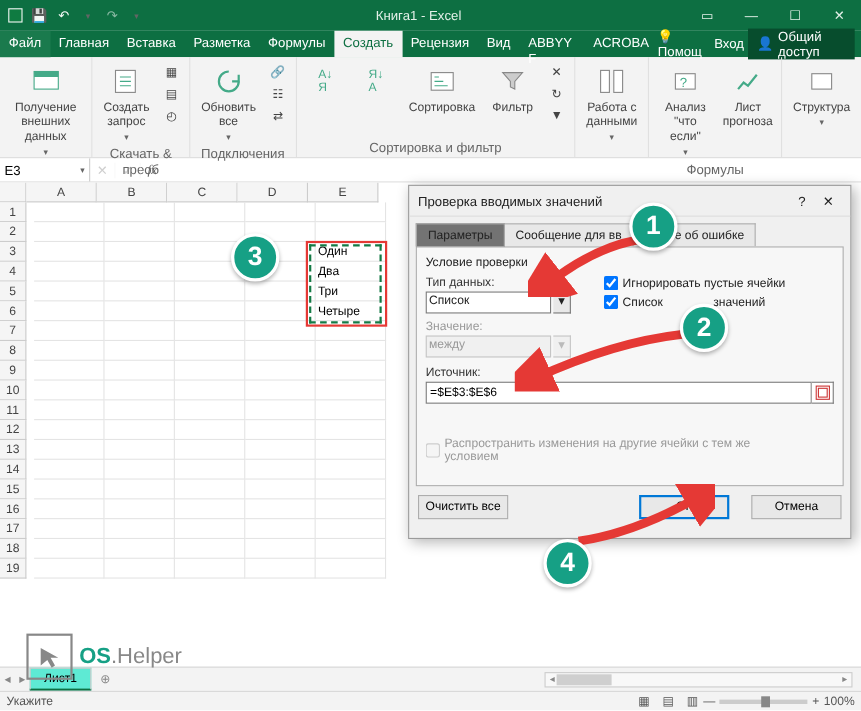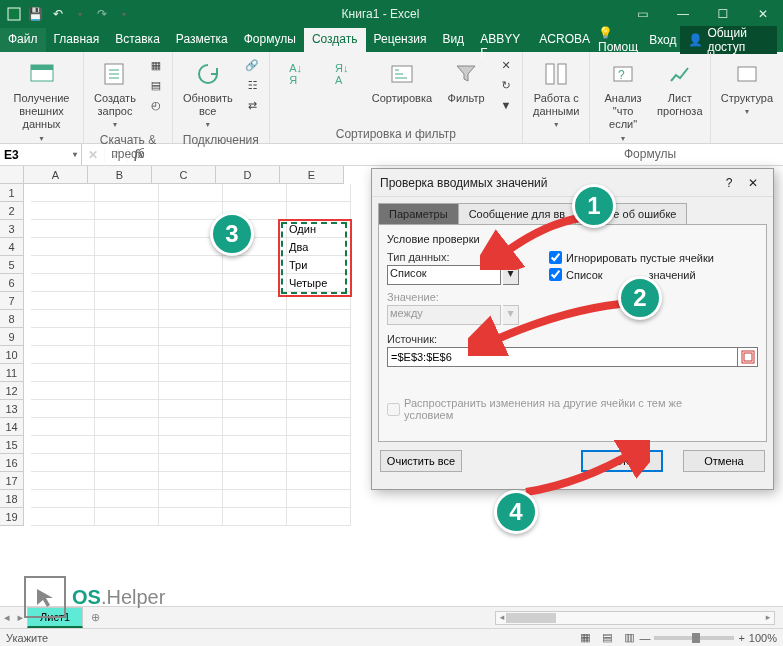--- a/index.html
+++ b/index.html
@@ -29,21 +29,21 @@
   .rgroup .lbl { text-align:center; font-size:12px; color:#666; padding-top:2px; }
   .bigbtn { display:flex; flex-direction:column; align-items:center; gap:2px; padding:2px 4px; cursor:pointer; min-width:48px; }
   .bigbtn .bicon { width:32px; height:32px; display:flex; align-items:center; justify-content:center; }
   .bigbtn .btxt { text-align:center; line-height:1.2; font-size:11px; }
   .smcol { display:flex; flex-direction:column; gap:2px; }
   .smbtn { display:flex; align-items:center; gap:3px; font-size:11px; padding:1px 2px; cursor:pointer; }
   .smic { width:16px; height:16px; display:inline-flex; align-items:center; justify-content:center; }
   .dd { font-size:8px; color:#666; }
 
   
-  .fbar { height: 22px; border-bottom: 1px solid #d6d6d6; display:flex; align-items:center; font-size:12px; background:#fff;font-weight:bold; }
+  .fbar { height: 22px; border-bottom: 1px solid #d6d6d6; display:flex; align-items:center; font-size:12px; background:#fff; }
   .namebox { width: 82px; border-right:1px solid #ccc; padding:0 4px; height:100%; display:flex; align-items:center; }
   .fbar-ic { padding: 0 6px; color:#888; border-right:1px solid #eee; }
   .fx { font-style: italic; font-family: serif; padding:0 6px; color:#666; }
 
   
   .gridwrap { position: relative; height: 430px; overflow:hidden; background:#fff; }
   .corner { position:absolute; left:0; top:0; width:24px; height:18px; background:#f5f5f5; border-right:1px solid #ccc; border-bottom:1px solid #ccc; }
   .colhdrs { position:absolute; top:0; left:24px; height:18px; display:flex; }
   .colhdr { width:64px; border-right:1px solid #ccc; border-bottom:1px solid #ccc; background:#f5f5f5; text-align:center; font-size:11px; color:#444; line-height:18px; }
   .rowhdrs { position:absolute; top:18px; left:0; width:24px; }

